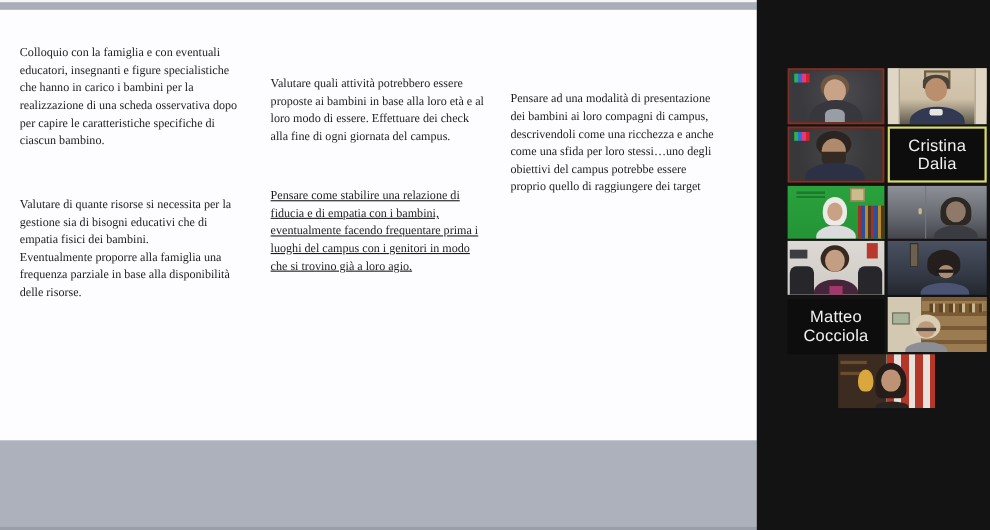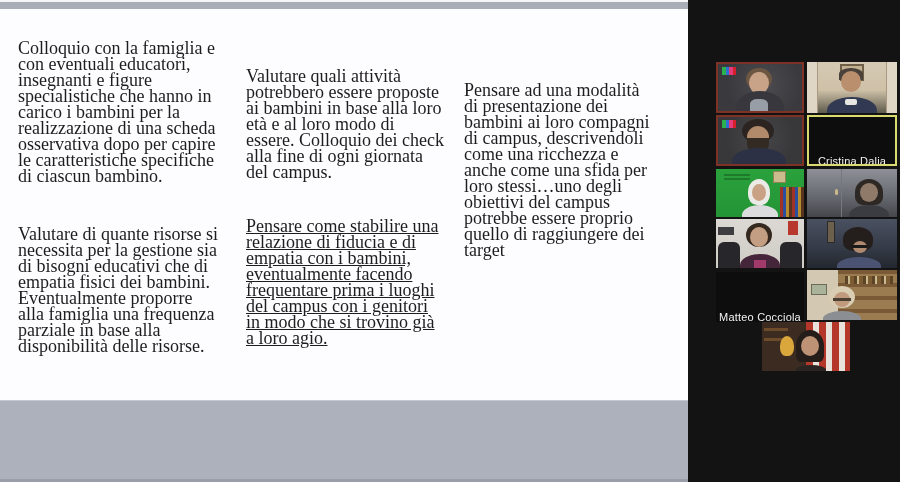--- a/index.html
+++ b/index.html
@@ -8,21 +8,21 @@
 
   
   .main { position:absolute; left:0; top:0; width:688px; height:482px; background:#fdfcfe; }
   .topline { position:absolute; left:0; top:0; width:688px; height:2px; background:#f5f4f7; }
   .topbar { position:absolute; left:0; top:2px; width:688px; height:7px; background:#a8adb8; }
   .slide { position:absolute; left:0; top:9px; width:688px; height:391px; background:#fdfcfe; }
   .bottom-gray { position:absolute; left:0; top:400px; width:688px; height:82px; background:#acb1bc; border-top:1px solid #c3c7d0; }
   .bottom-edge { position:absolute; left:0; bottom:0; width:688px; height:3px; background:#999ea9; }
 
   .col { position:absolute; color:#1d1c1e; font-family:"Liberation Serif","DejaVu Serif",serif;
-         font-size:18px; line-height:16px; white-space:pre-line; }
+         font-size:11px; line-height:16px; white-space:pre-line; }
   .col1 { left:18px;  top:15px; width:202px; }
   .col2 { left:246px; top:43px; width:198px; }
   .col3 { left:464px; top:57px; width:192px; }
   .col1 .p2 { margin-top:26px; }
   .col2 .p2 { margin-top:22px;text-decoration:underline; }
 
   
   .panel { position:absolute; left:688px; top:0; width:212px; height:482px; background:#131313; }
   .tile { position:absolute; background:#1e1e1e; overflow:hidden; }
   .t1  { left:28px;  top:62px;  width:88px; height:51px; border:2px solid #7e3226; }
@@ -31,21 +31,21 @@
   .t4  { left:119px; top:115px; width:90px; height:51px; border:2px solid #d9da6f; background:#0d0d0d; }
   .t5  { left:28px;  top:169px; width:88px; height:48px; }
   .t6  { left:119px; top:169px; width:90px; height:48px; }
   .t7  { left:28px;  top:219px; width:88px; height:49px; }
   .t8  { left:119px; top:219px; width:90px; height:49px; }
   .t9  { left:28px;  top:272px; width:88px; height:50px; background:#0d0d0d; }
   .t10 { left:119px; top:270px; width:90px; height:50px; }
   .t11 { left:74px;  top:322px; width:88px; height:49px; }
 
   .name-label { position:absolute; left:0; right:0; top:50%; transform:translateY(-50%);
-                text-align:center; color:#f2f2f2; font-size:11px; letter-spacing:.2px;margin-top:20px; }
+                text-align:center; color:#f2f2f2; font-size:15px; letter-spacing:.2px; }
 
   .head, .hair, .body, .decor { position:absolute; }
   .head { border-radius:50%; }
   .body { border-radius:55% 55% 0 0 / 90% 90% 0 0; bottom:0; }
 
   
   .t1 { background:radial-gradient(circle at 55% 45%, #4b4b50 0%, #3a3a3e 70%); }
   .t1 .hair { left:28px; top:4px; width:26px; height:22px; border-radius:50%; background:#6d5743; }
   .t1 .head { left:31px; top:8px; width:20px; height:22px; background:#c9a387; }
   .t1 .body { left:18px; width:48px; height:20px; background:#37373d; }
@@ -140,21 +140,21 @@
   <div class="main">
     <div class="topline"></div>
     <div class="topbar"></div>
     <div class="slide">
       <div class="col col1">
         <p class="p1">Colloquio con la famiglia e con eventuali educatori, insegnanti e figure specialistiche che hanno in carico i bambini per la realizzazione di una scheda osservativa dopo per capire le caratteristiche specifiche di ciascun bambino.</p>
         <p class="p2">Valutare di quante risorse si necessita per la gestione sia di bisogni educativi che di empatia fisici dei bambini.
 Eventualmente proporre alla famiglia una frequenza parziale in base alla disponibilità delle risorse.</p>
       </div>
       <div class="col col2">
-        <p class="p1">Valutare quali attività potrebbero essere proposte ai bambini in base alla loro età  e al loro modo di essere. Colloquio dei check alla fine di ogni giornata del campus.</p>
+        <p class="p1">Valutare quali attività potrebbero essere proposte ai bambini in base alla loro età  e al loro modo di essere. Effettuare dei check alla fine di ogni giornata del campus.</p>
         <p class="p2">Pensare come stabilire una relazione di fiducia e di empatia con i bambini, eventualmente facendo frequentare prima i luoghi del campus con i genitori in modo che si trovino già a loro agio.</p>
       </div>
       <div class="col col3">
         <p class="p1">Pensare ad una modalità di presentazione dei bambini ai loro compagni di campus, descrivendoli come una ricchezza e anche come una sfida per loro stessi…uno degli obiettivi del campus potrebbe essere proprio quello di raggiungere dei target</p>
       </div>
     </div>
     <div class="bottom-gray">
       <div class="bottom-edge"></div>
     </div>
   </div>

